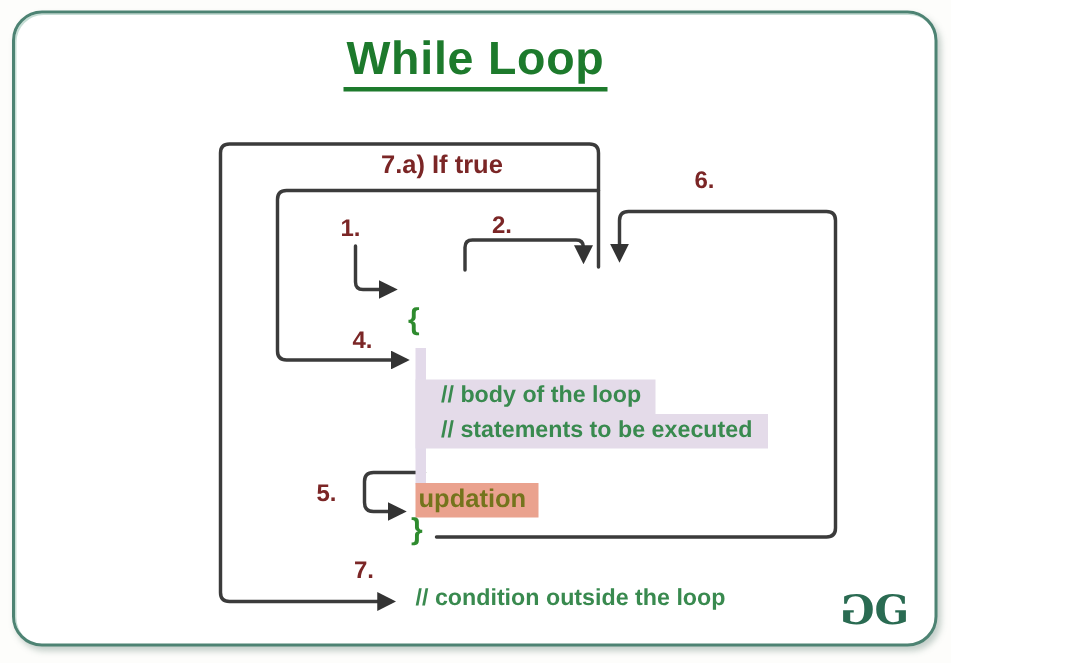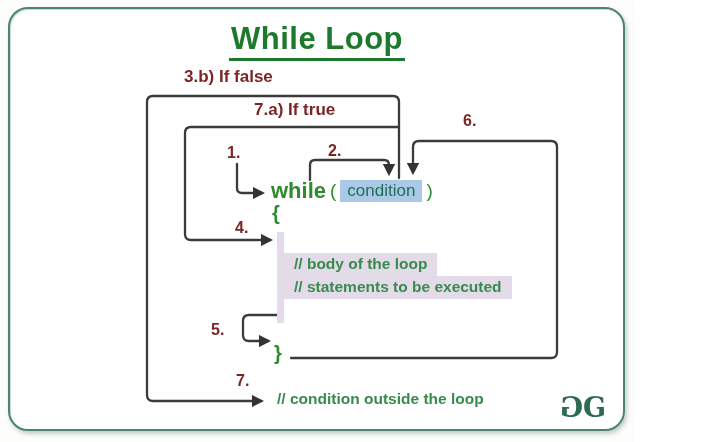--- a/index.html
+++ b/index.html
@@ -72,43 +72,37 @@
     <g fill="none" stroke="#3b3b3b" stroke-width="2.3" stroke-linecap="round">
       <path d="M237 164 L237 188 Q237 193 242 193 L262 193" marker-end="url(#ah)"></path>
       <path d="M310 180 L310 165 Q310 160 315 160 L384 160 Q389 160 389 165 L389 173" marker-end="url(#ah)"></path>
       <path d="M399 178 L399 102 Q399 96 393 96 L153 96 Q147 96 147 102 L147 395 Q147 401 153 401 L261 401" marker-end="url(#ah)"></path>
       <path d="M399 127 L191 127 Q185 127 185 133 L185 234 Q185 240 191 240 L270 240" marker-end="url(#ah)"></path>
       <path d="M291 358 L551 358 Q557 358 557 352 L557 147 Q557 141 551 141 L419 141 Q413 141 413 147 L413 172" marker-end="url(#ah)"></path>
       <path d="M283 315 L249 315 Q243 315 243 321 L243 335 Q243 341 249 341 L268 341" marker-end="url(#ah)"></path>
     </g>
   </svg>
 
-  <div class="lbl" style="left:184px;top:67px">3.b) If false</div>
   <div class="lbl" style="left:254px;top:100px">7.a) If true</div>
   <div class="lbl num" style="left:227px;top:144px">1.</div>
   <div class="lbl num" style="left:328px;top:142px">2.</div>
   <div class="lbl num" style="left:463px;top:112px">6.</div>
   <div class="lbl num" style="left:235px;top:219px">4.</div>
   <div class="lbl num" style="left:211px;top:321px">5.</div>
   <div class="lbl num" style="left:236px;top:372px">7.</div>
 
-  <div class="code-while">
-    <span class="kw">while</span>
-    <span class="paren">(</span>
-    <span class="cond">condition</span>
-    <span class="paren">)</span>
-  </div>
 
   <div class="brace" style="left:272px;top:202px">{</div>
 
   <div class="indent-bar"></div>
 
   <div class="cmt" style="left:277px;top:276px">// statements to be executed</div>
   <div class="cmt" style="left:277px;top:253px">// body of the loop</div>
 
+  <div class="updation">updation</div>
 
   <div class="brace" style="left:274px;top:342px">}</div>
 
   <div class="cmt-plain" style="left:277px;top:390px">// condition outside the loop</div>
 
   <div class="logo">
     <span class="flip">G</span><span>G</span>
   </div>
 </div>
 

